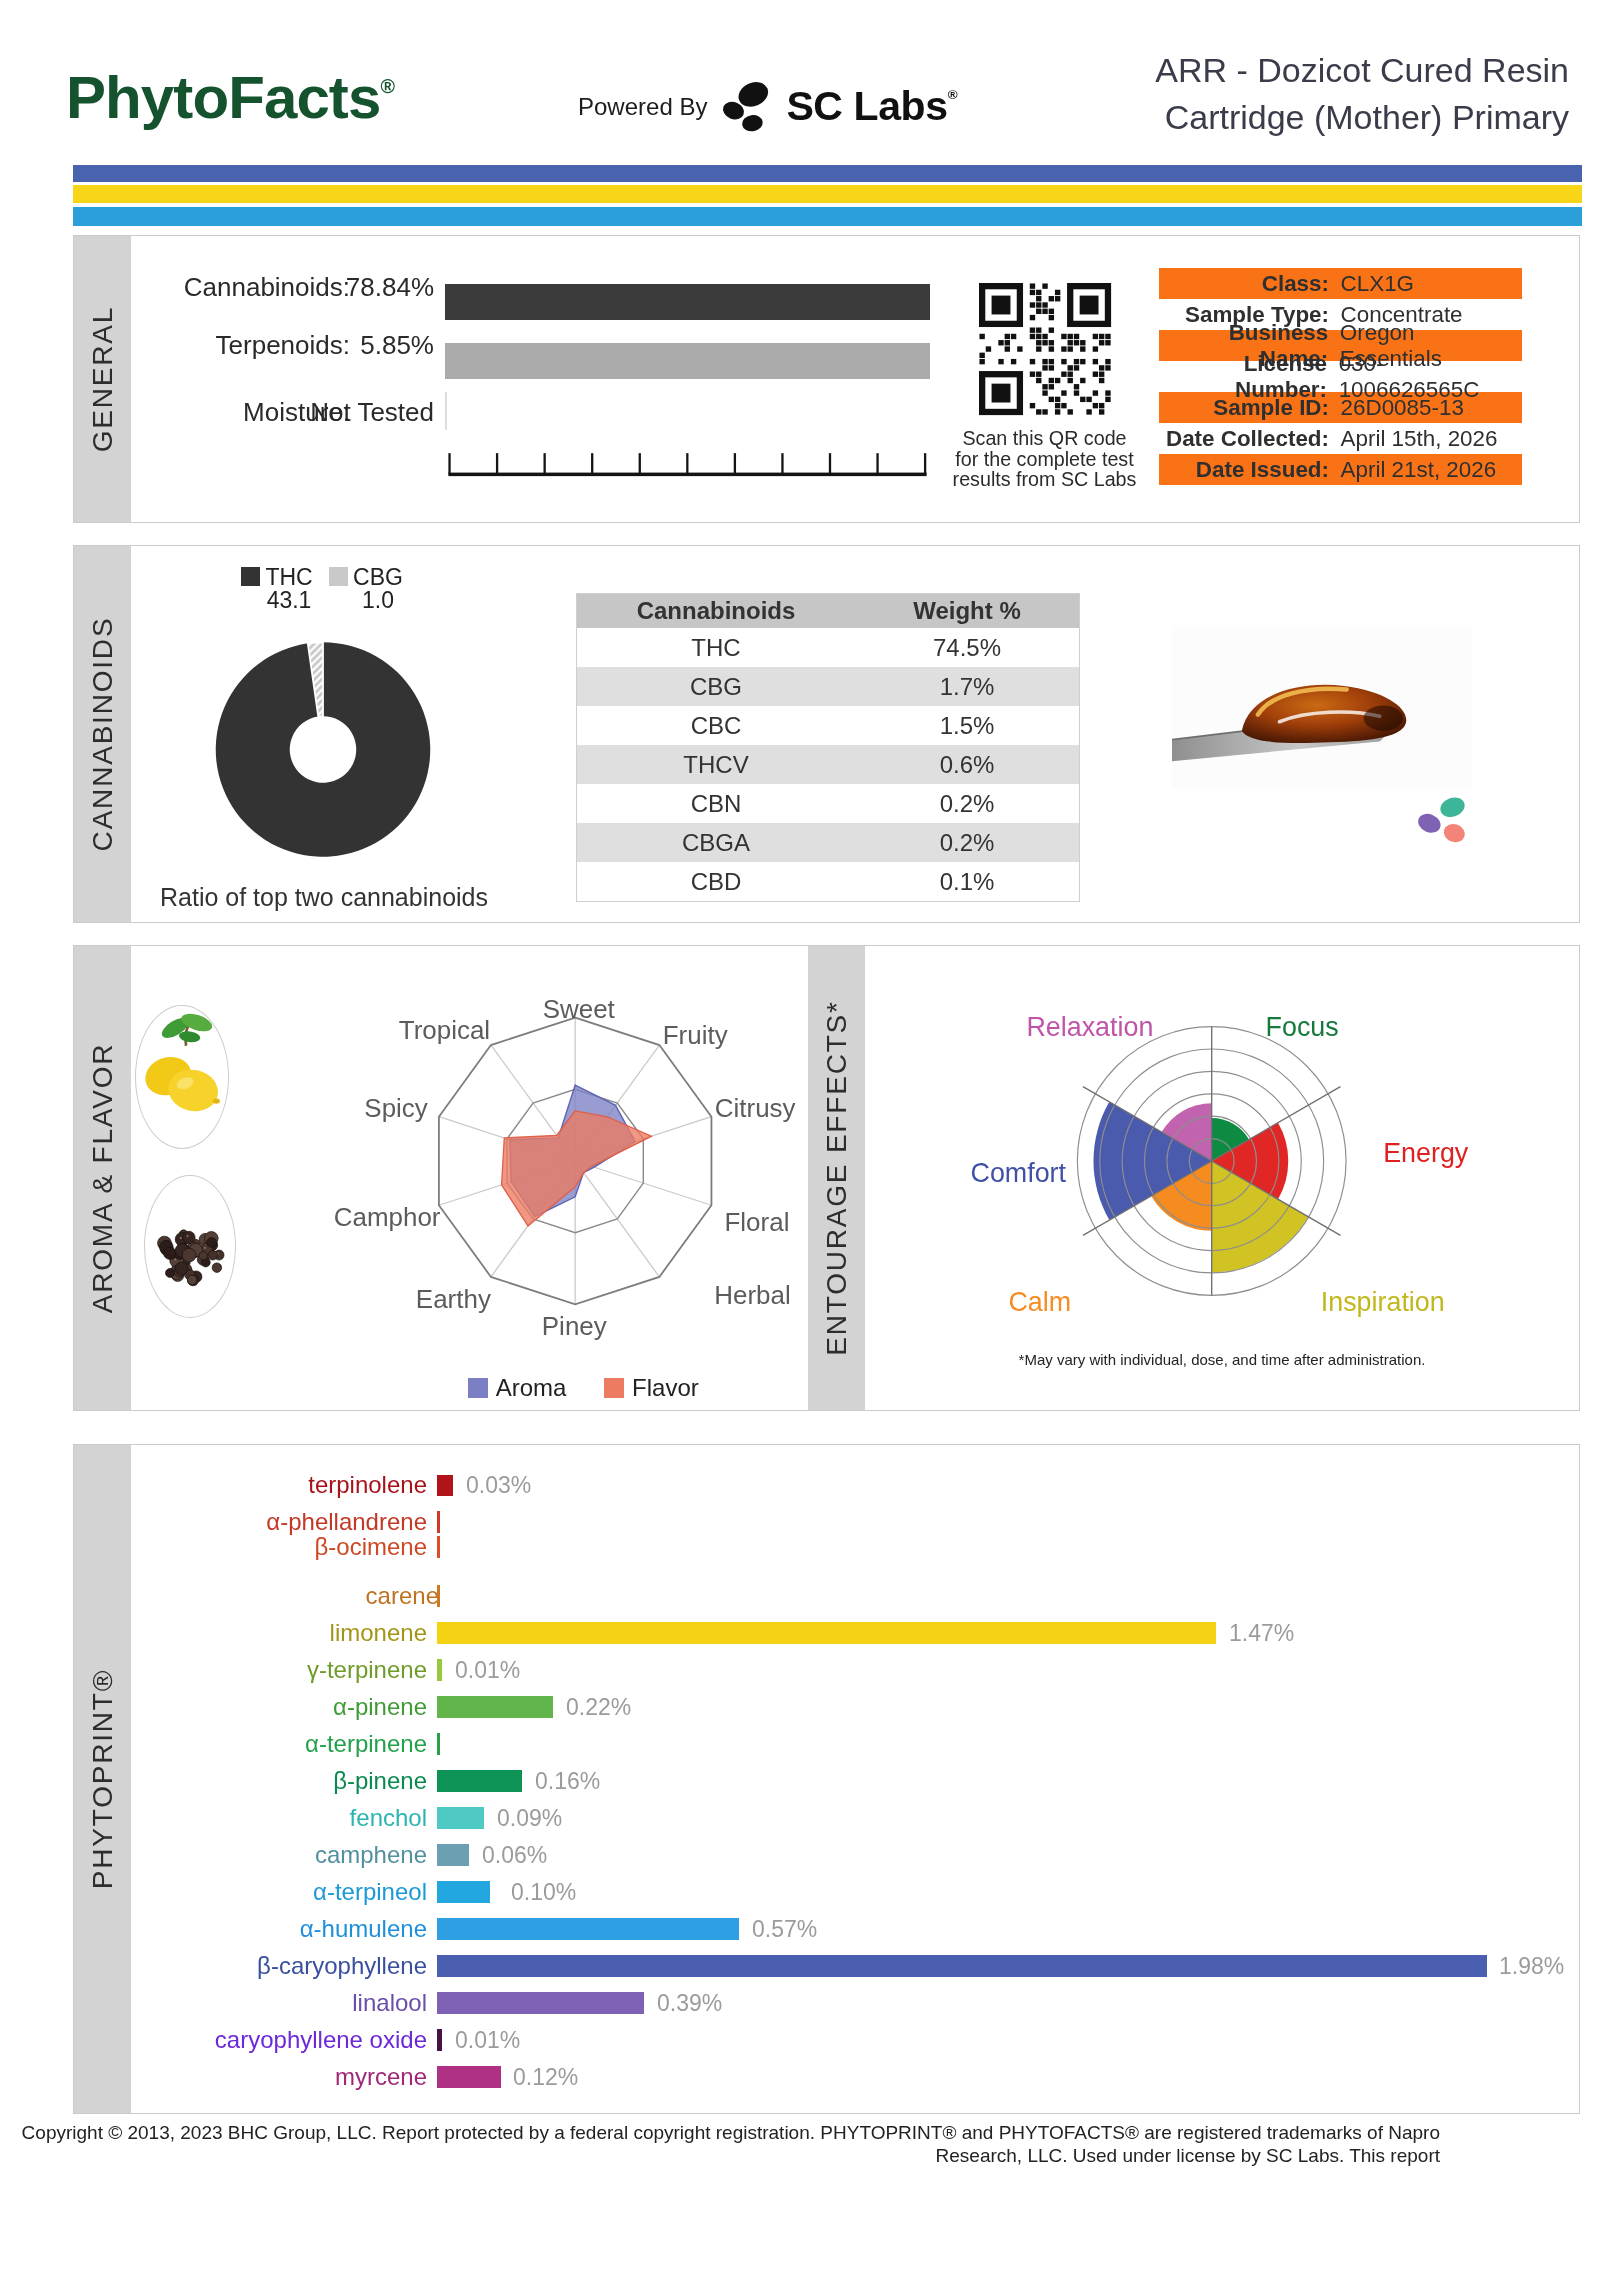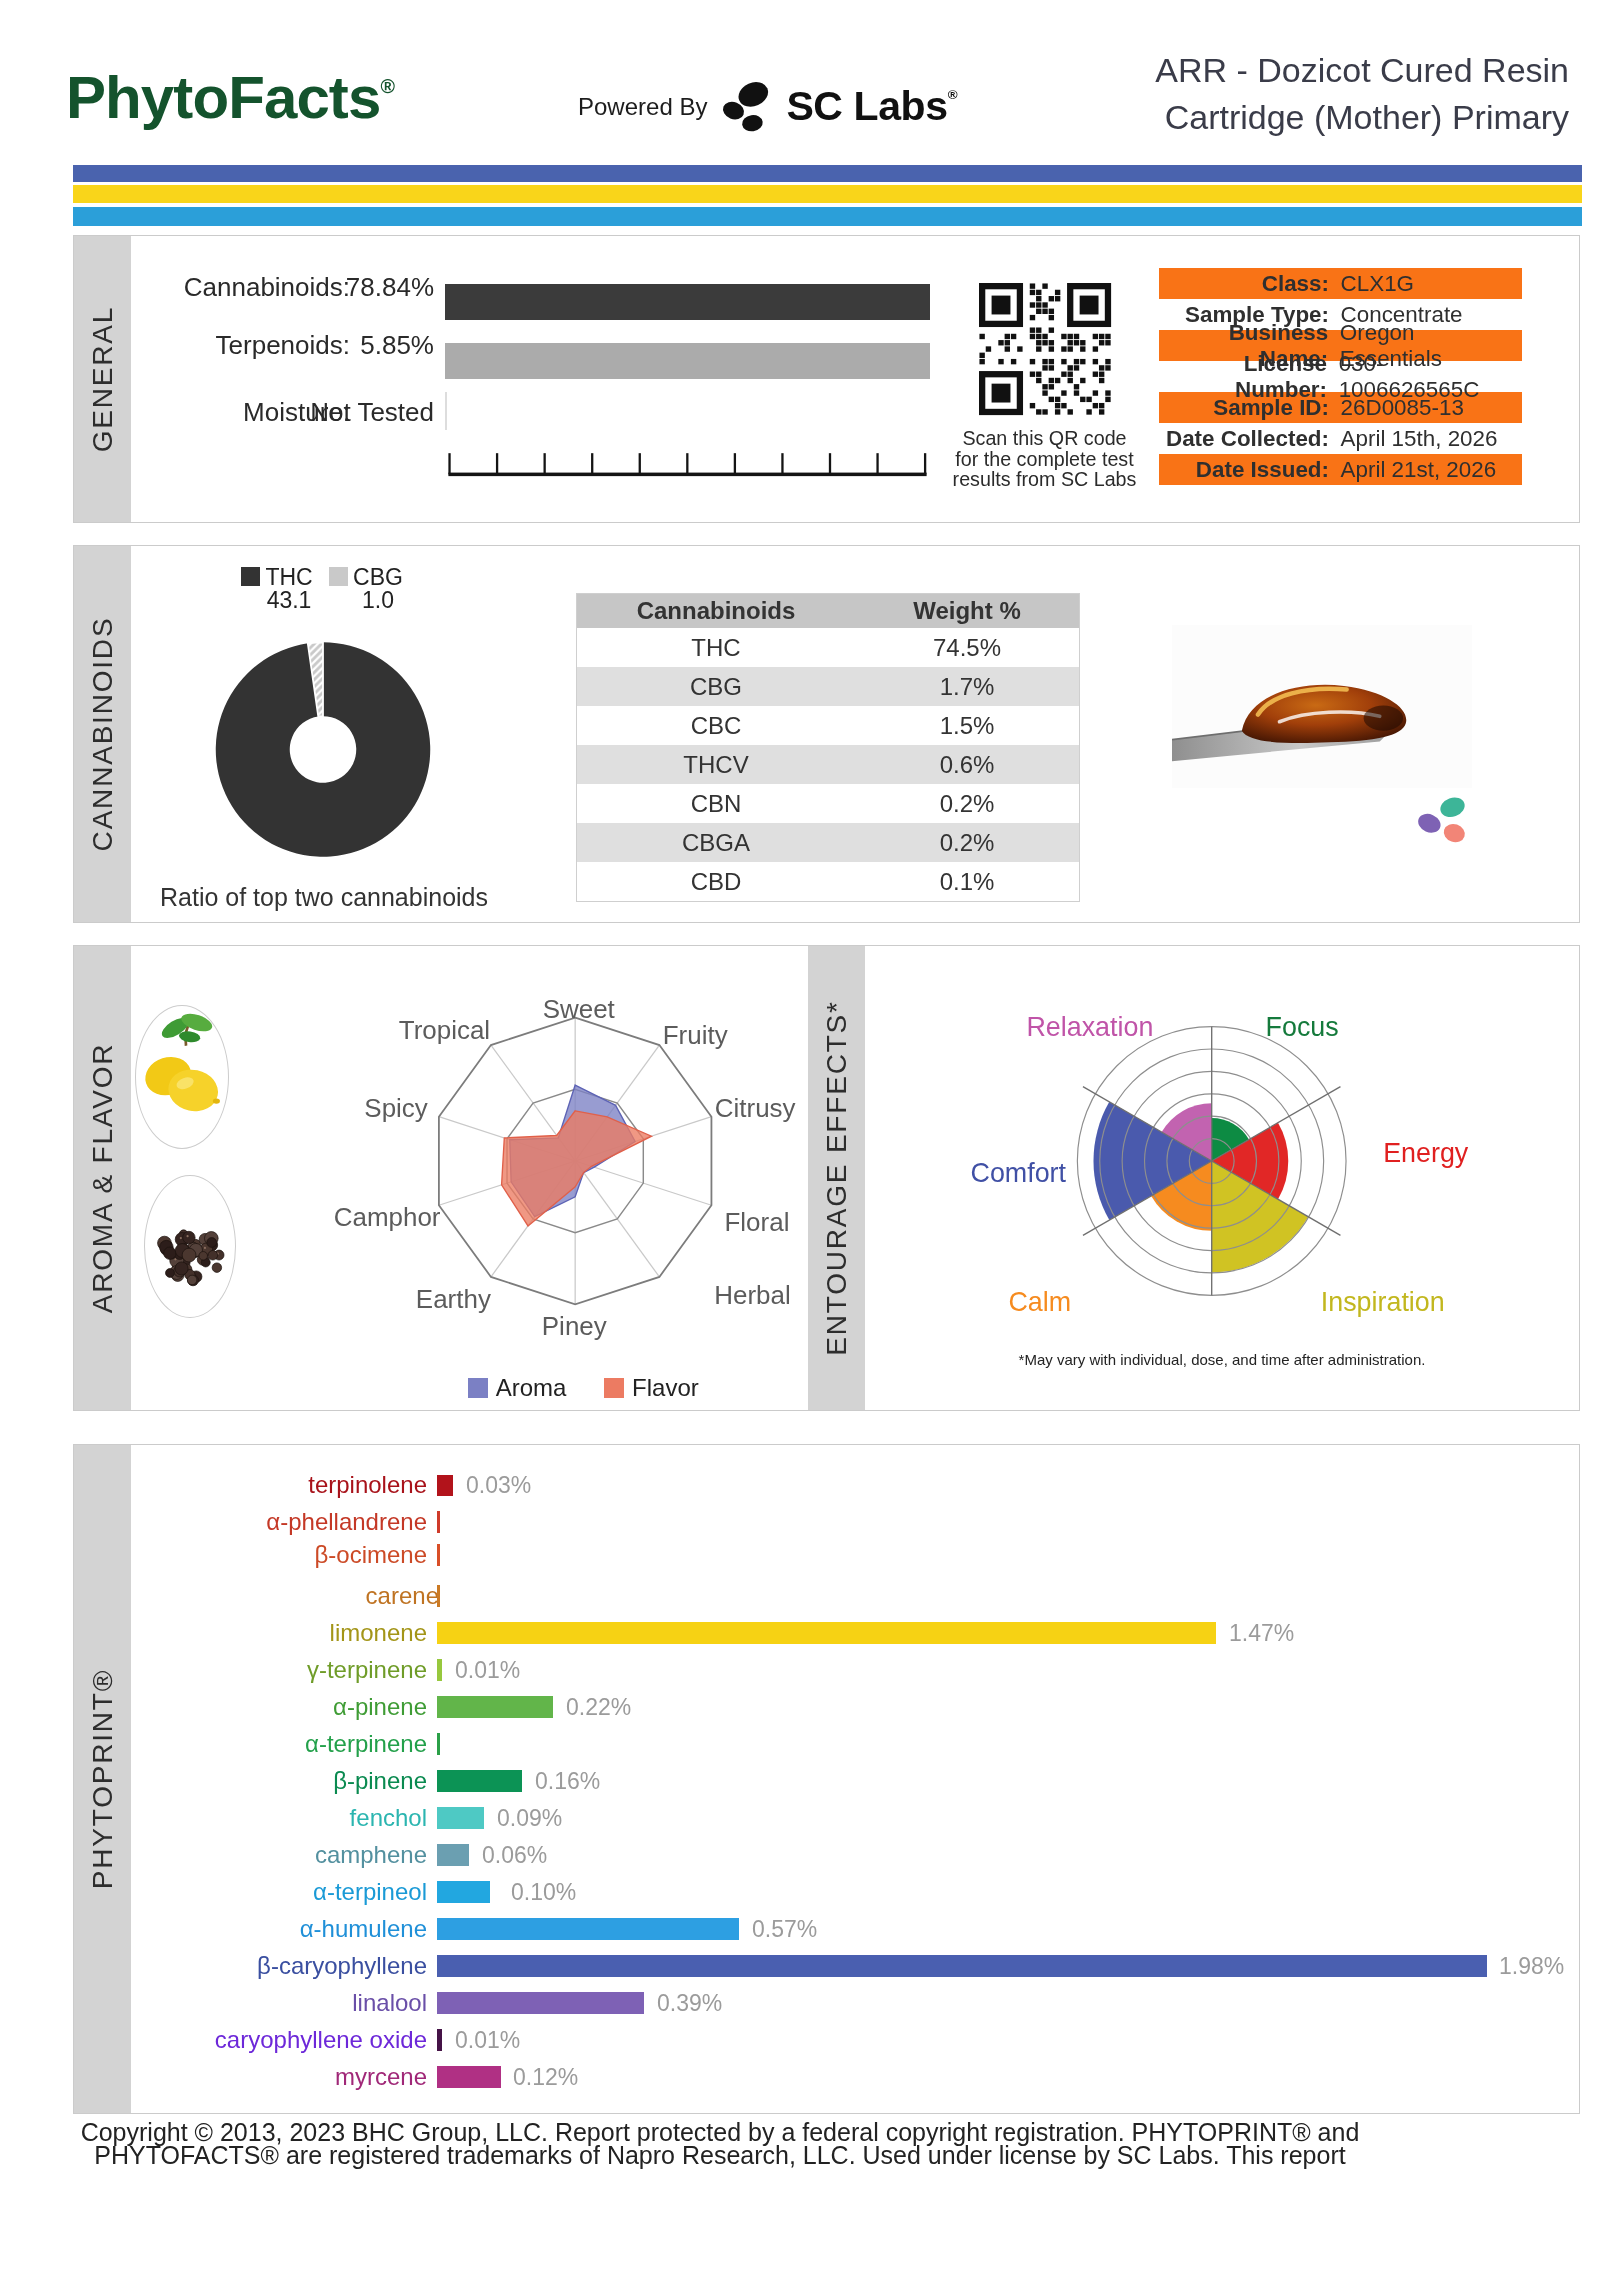--- a/index.html
+++ b/index.html
@@ -58,21 +58,21 @@
   .aleg .sq{width:19.7px;height:19.7px;}
   .footnote{position:absolute;left:792px;top:405px;width:712px;text-align:center;
             font-size:15px;color:#232323;}
 
   
   .trow{position:absolute;left:57px;right:3.6px;height:36px;}
   .trow .tn{position:absolute;left:0;width:296px;text-align:right;font-size:24px;line-height:36px;font-weight:500;}
   .trow .tb{position:absolute;left:306px;top:7.2px;height:21.5px;}
   .trow .tv{position:absolute;top:0;font-size:23px;line-height:36px;color:#9b9b9b;}
 
-  .footer{left:0;top:2121px;width:1440px;text-align:center;font-size:25px;
+  .footer{left:0;top:2121px;width:1440px;text-align:right;font-size:19px;
           line-height:23px;color:#222;}
 </style>
 </head>
 <body>
 
 <div class="page">
 
   <div class="abs logo"><span>PhytoFacts</span><sup>®</sup></div>
 
   <div class="abs powered">
@@ -524,21 +524,21 @@
     <div id="terprows">
         <div class="trow" style="top: 22.4px;">
           <div class="tn" style="color: rgb(168, 18, 26);">terpinolene</div>
           <div class="tb" style="width: 16px; background: rgb(178, 19, 27);"></div>
           <div class="tv" style="left: 335px;">0.03%</div>
         </div>
         <div class="trow" style="top: 59px;">
           <div class="tn" style="color: rgb(196, 56, 38);">α-phellandrene</div>
           <div class="tb" style="width: 2.7px; background: rgb(207, 59, 42);"></div>
         </div>
-        <div class="trow" style="top: 92px;">
+        <div class="trow" style="top: 84px;">
           <div class="tn" style="color: rgb(204, 74, 38);">β-ocimene</div>
           <div class="tb" style="width: 2.7px; background: rgb(217, 79, 40);"></div>
         </div>
         <div class="trow" style="top: 133px;">
           <div class="tn" style="color: rgb(191, 115, 34); padding-left: 12px;">carene</div>
           <div class="tb" style="width: 2.7px; background: rgb(203, 122, 36);"></div>
         </div>
         <div class="trow" style="top: 170px;">
           <div class="tn" style="color: rgb(163, 149, 24);">limonene</div>
           <div class="tb" style="width: 779px; background: rgb(246, 210, 20);"></div>

